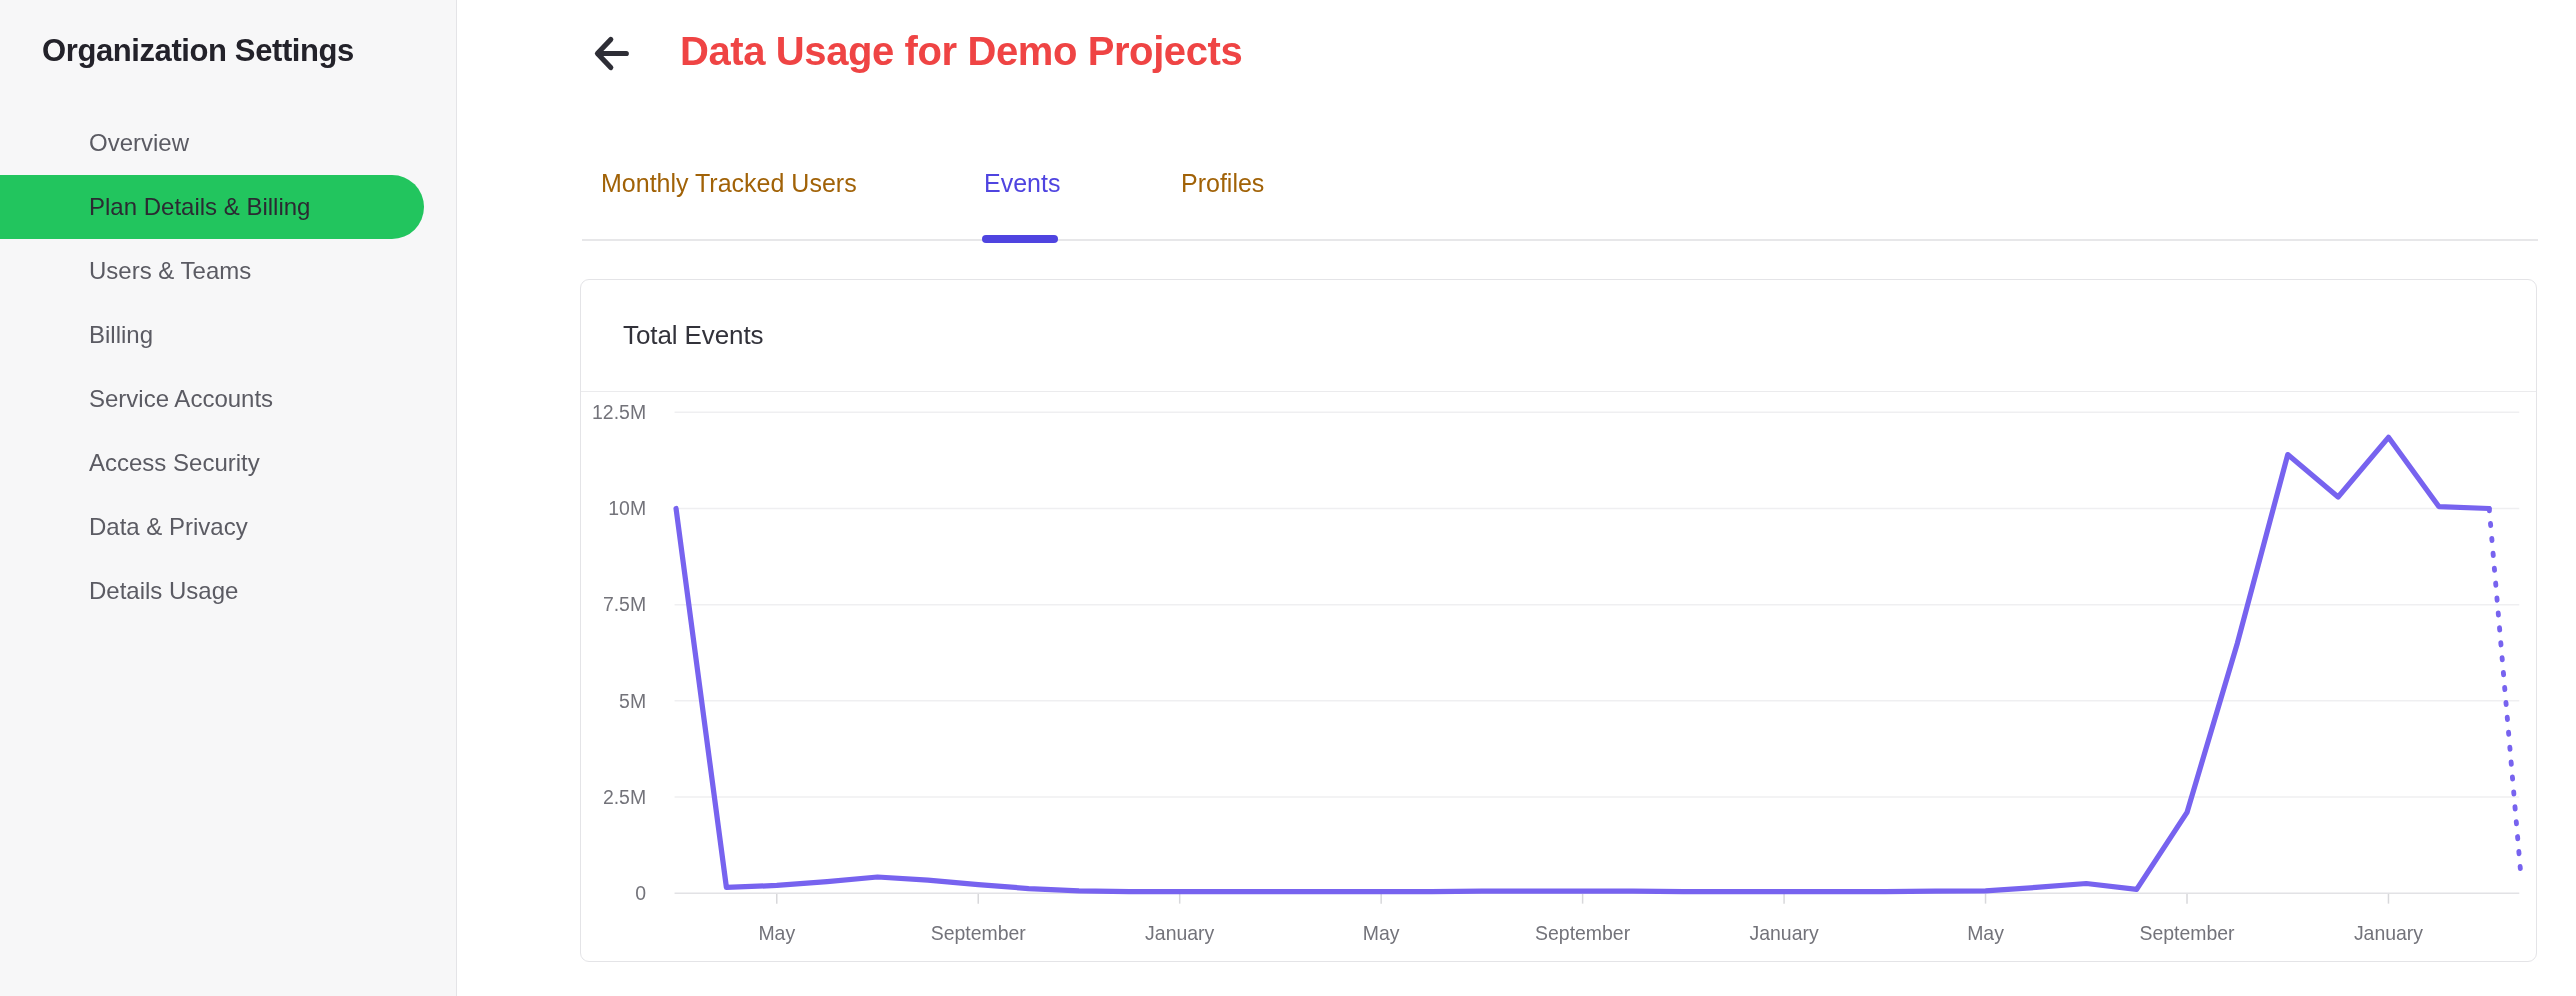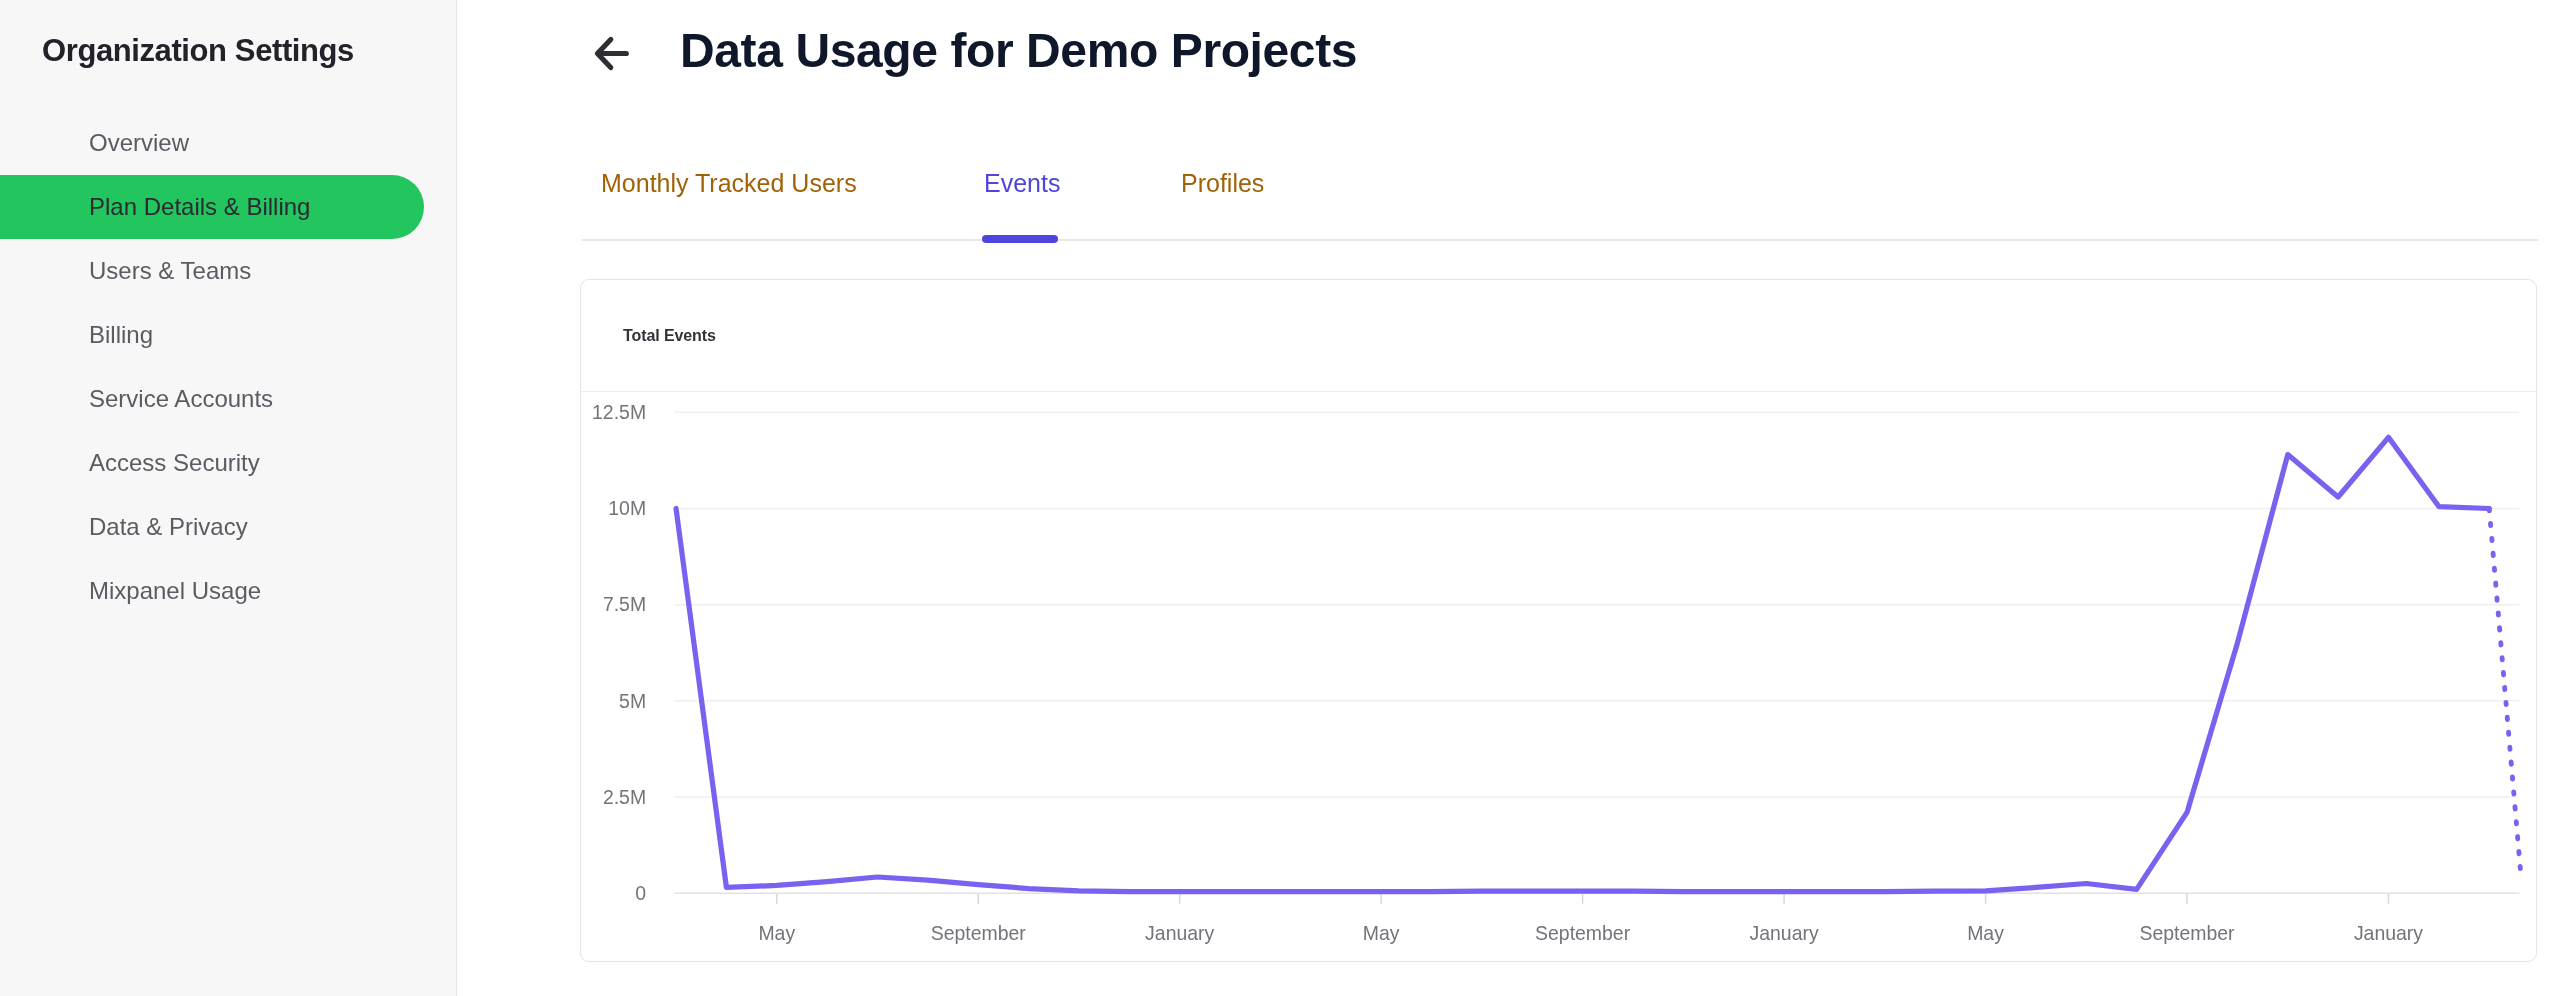--- a/index.html
+++ b/index.html
@@ -40,21 +40,21 @@
   
   .back-btn {
     position: absolute; left: 590px; top: 33px;
     width: 42px; height: 43px;
     background: none; border: none; cursor: pointer;
     display: flex; align-items: center; justify-content: center;
   }
   .back-btn svg { width: 37px; height: 39px; }
   .page-title {
     position: absolute; left: 680px; top: 28.4px;
-    font-size: 48px; font-weight: 700; color: #0f172a;
+    font-size: 40px; font-weight: 700; color: #ef4444;
     letter-spacing: -0.4px; line-height: 46px;
     white-space: nowrap;
   }
 
   
   .tabs-border {
     position: absolute; left: 582px; top: 239px;
     width: 1956px; height: 1.5px; background: #e7e7e9;
   }
   .tab {
@@ -77,21 +77,21 @@
     border: 1.5px solid #e4e4e7;
     border-radius: 9px;
   }
   .card-header {
     height: 112px;
     border-bottom: 1.5px solid #ebebed;
     display: flex; align-items: center;
     padding-left: 42px;
   }
   .card-title {
-    font-size: 16px; font-weight: 700; color: #32323a;
+    font-size: 26px; font-weight: 400; color: #32323a;
     letter-spacing: -0.1px;
   }
   .chart-wrap { position: relative; width: 100%; height: 568px; }
   .chart-wrap svg { position: absolute; left: 0; top: 12px; display: block; }
   svg text {
     font-family: "Liberation Sans", sans-serif;
     font-size: 26px; fill: #73737a;
   }
 </style>
 </head>
@@ -103,21 +103,21 @@
     <h1 class="sidebar-title">Organization Settings</h1>
     <nav>
       <ul>
           <li class="nav-item">Overview</li>
           <li class="nav-item active">Plan Details &amp; Billing</li>
           <li class="nav-item">Users &amp; Teams</li>
           <li class="nav-item">Billing</li>
           <li class="nav-item">Service Accounts</li>
           <li class="nav-item">Access Security</li>
           <li class="nav-item">Data &amp; Privacy</li>
-          <li class="nav-item">Mixpanel Usage</li>
+          <li class="nav-item">Details Usage</li>
         </ul>
     </nav>
   </aside>
 
   <button class="back-btn">
     <span>
       <svg viewBox="0 0 50 52" fill="none">
         <path d="M45 26 H7 M24 7 L6 26 L24 45" stroke="#2e2e36" stroke-width="7" stroke-linecap="round" stroke-linejoin="round"></path>
       </svg>
     </span>

